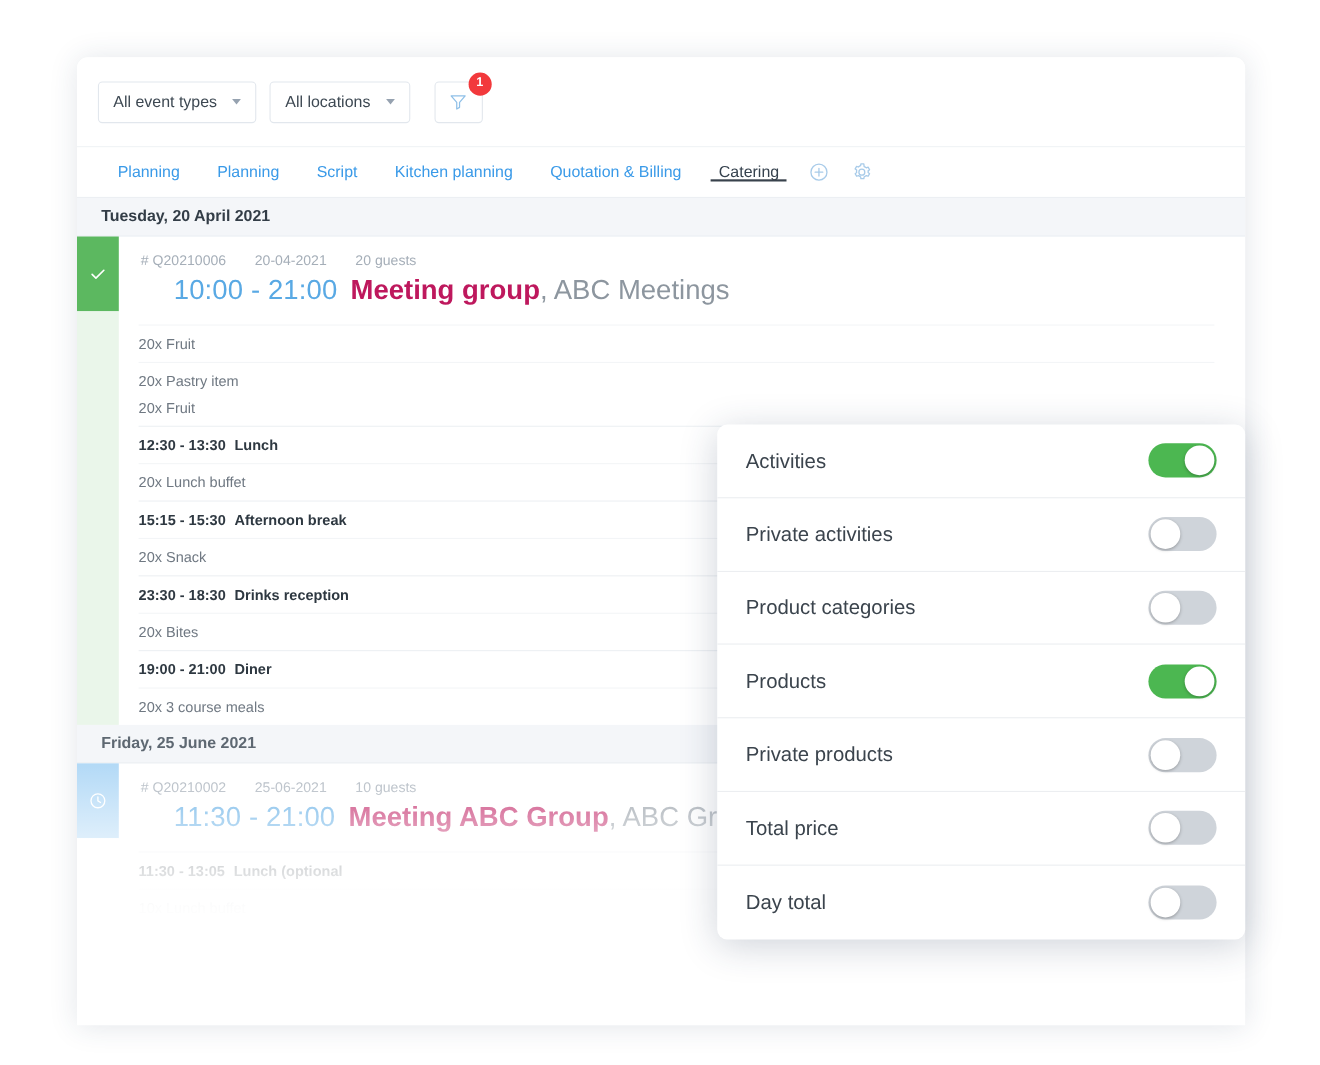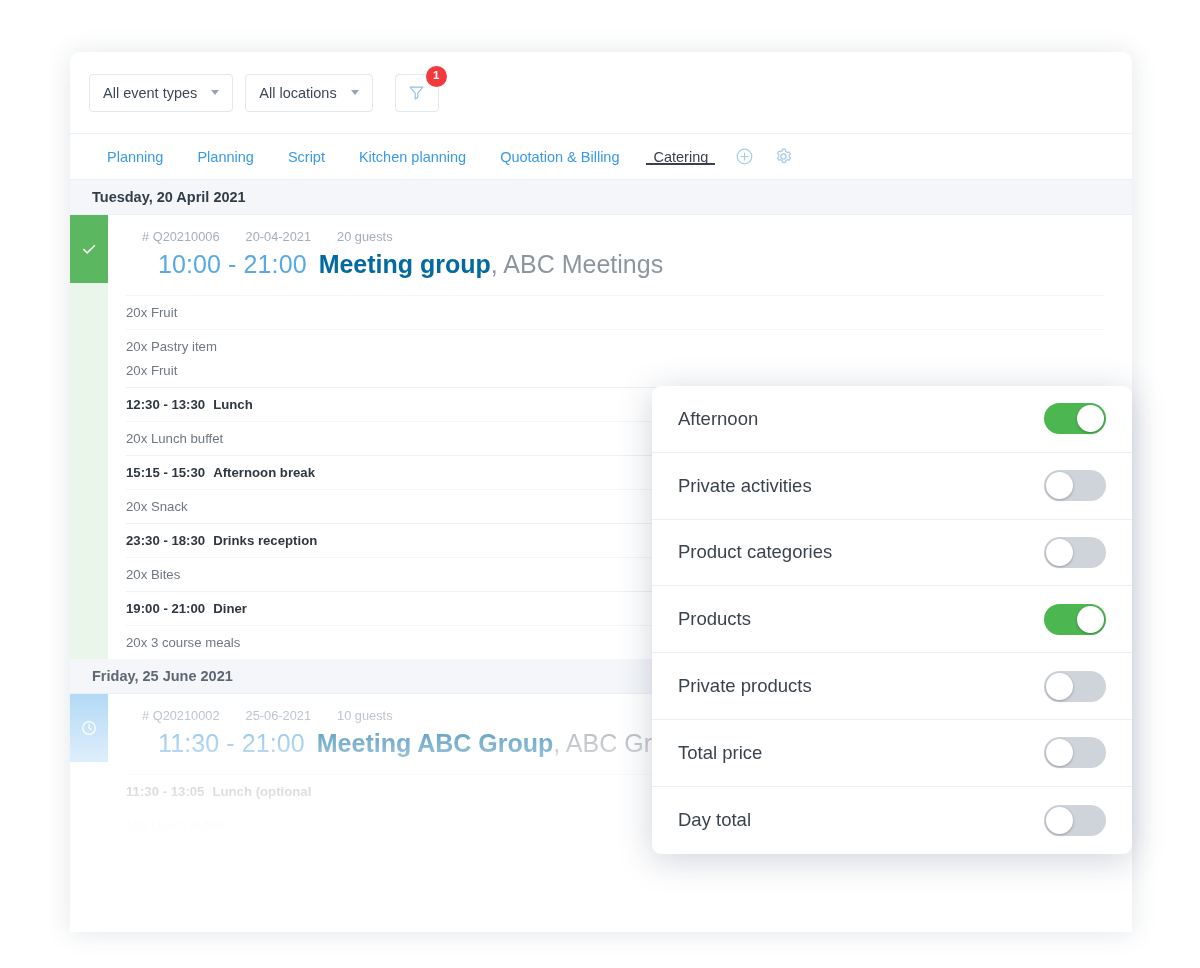--- a/index.html
+++ b/index.html
@@ -179,31 +179,31 @@
     flex: 1 1 auto;
     padding: 0 0 0 0;
     min-width: 0;
   }
 
   .event-meta {
     display: flex;
     gap: 26px;
     font-size: 12.8px;
     color: #a5aeb8;
-    padding: 14px 0 0 34px;
+    padding: 14px 0 0 20px;
   }
 
   .event-title {
     padding: 1px 0 0 18px;
     font-size: 25px;
     line-height: 38px;
     white-space: nowrap;
   }
   .evt-time { color: #59a9e4; font-weight: normal; letter-spacing: 0.1px; margin-left: 32px; }
-  .evt-name { color: #0369a1; font-weight: bold; margin-left: 12px; }
+  .evt-name { color: #be185d; font-weight: bold; margin-left: 12px; }
   .evt-org  { color: #8d969f; font-weight: normal; }
 
   
   .schedule {
     padding: 12px 0 0 18px;
     margin-right: 28px;
   }
   .sched-row {
     border-top: 1px solid #edf0f3;
     padding: 9px 0 9px 0;
@@ -452,21 +452,21 @@
       </div>
 
       <div class="fade-mask"></div>
     </div>
 
   </div>
 
   <div class="settings-panel">
 
     <div class="setting-row">
-      <span class="setting-label">Afternoon</span>
+      <span class="setting-label">Activities</span>
       <span class="switch on">
         <span class="knob"></span>
       </span>
     </div>
 
     <div class="setting-row">
       <span class="setting-label">Private activities</span>
       <span class="switch">
         <span class="knob"></span>
       </span>

